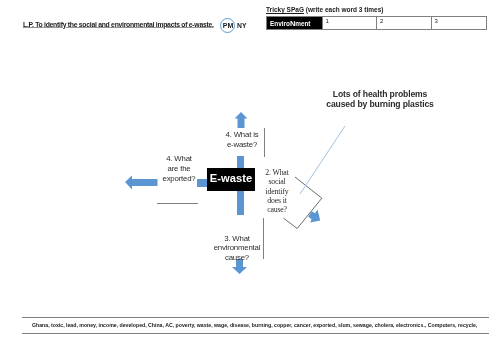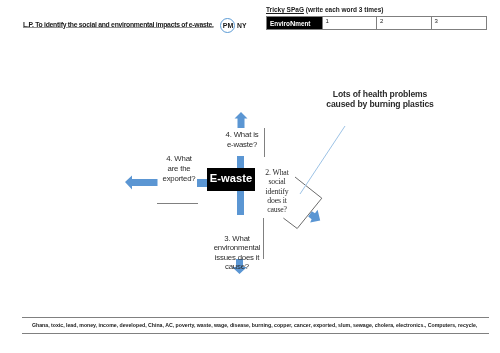--- a/index.html
+++ b/index.html
@@ -184,21 +184,20 @@
   <div class="abs qtext" id="q2">
       <div>2. What</div>
       <div>social</div>
       <div>identify</div>
       <div>does it</div>
       <div>cause?</div>
     </div>
   <div class="abs qtext" id="q3">
       <div>3. What</div>
       <div>environmental</div>
-      <div>issues does it</div>
       <div>cause?</div>
     </div>
   <div class="abs qtext" id="q4">
       <div>4. What</div>
       <div>are the</div>
       <div>exported?</div>
     </div>
 
   <div class="abs" id="callout">
       <div>Lots of health problems</div>

